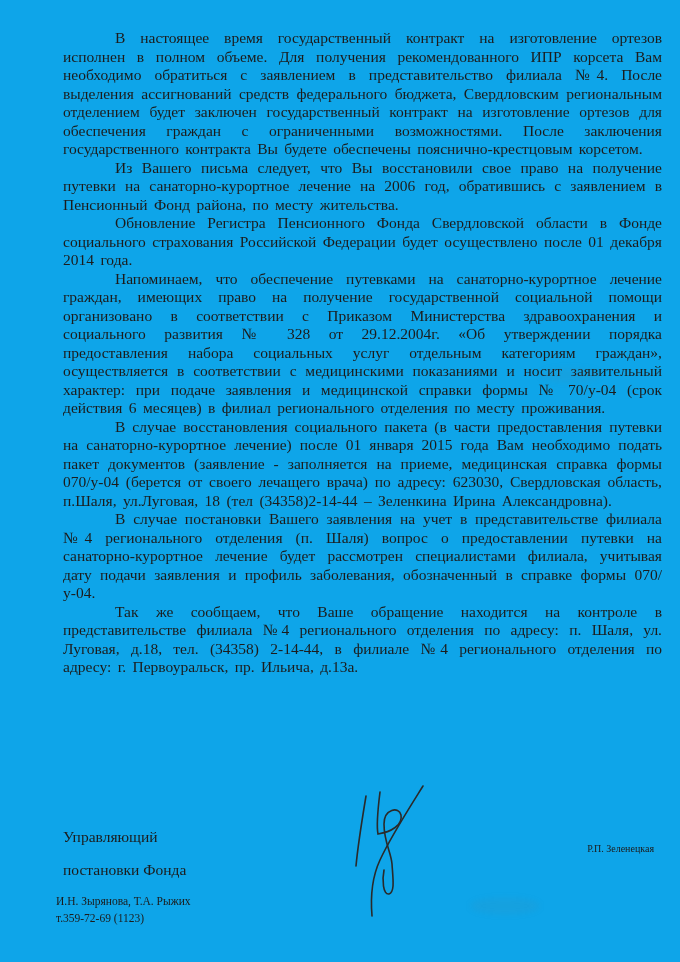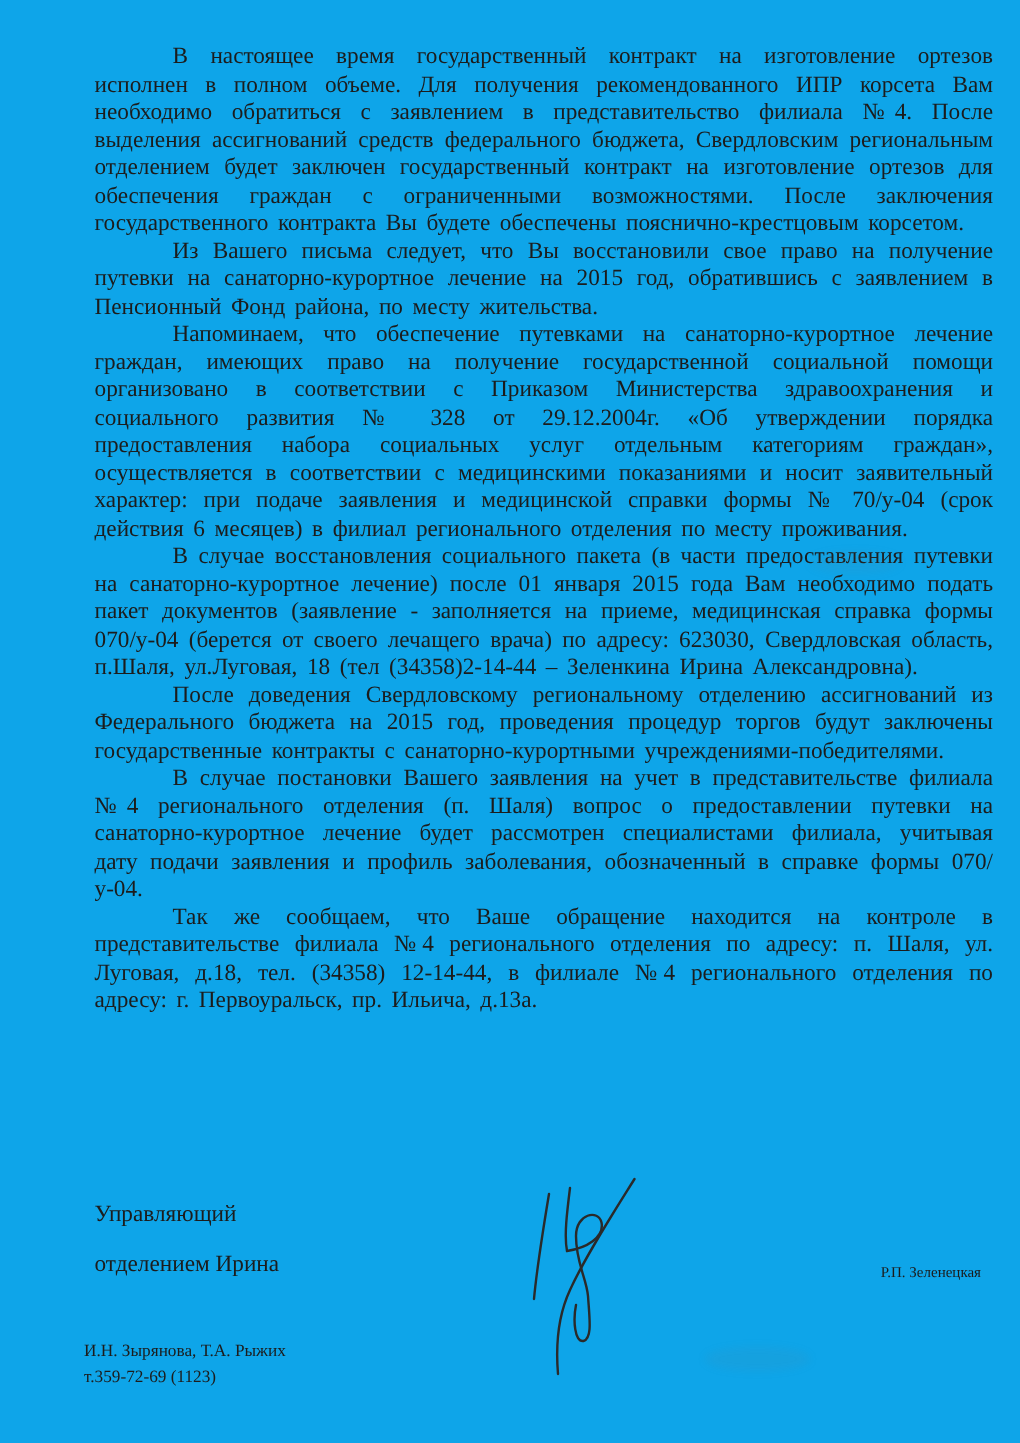--- a/index.html
+++ b/index.html
@@ -33,21 +33,21 @@
     text-align: justify;
     word-spacing: 2.5px;
   }
   .letter-body p {
     margin: 0;
     text-indent: 52px;
   }
   .sig-title {
     position: absolute;
     left: 63px;
-    top: 793px;
+    top: 820px;
     font-size: 15.5px;
     line-height: 33px;
     white-space: nowrap;
   }
   .sig-name {
     position: absolute;
     right: 26px;
     top: 843px;
     font-size: 10px;
     white-space: nowrap;
@@ -74,31 +74,31 @@
     white-space: nowrap;
   }
 </style>
 </head>
 <body>
 
 <div class="page">
 
   <div class="letter-body">
     <p>В настоящее время государственный контракт на изготовление ортезов исполнен в полном объеме. Для получения рекомендованного ИПР корсета Вам необходимо обратиться с заявлением в представительство филиала №4. После выделения ассигнований средств федерального бюджета, Свердловским региональным отделением будет заключен государственный контракт на изготовление ортезов для обеспечения граждан с ограниченными возможностями. После заключения государственного контракта Вы будете обеспечены пояснично-крестцовым корсетом.</p>
-    <p>Из Вашего письма следует, что Вы восстановили свое право на получение путевки на санаторно-курортное лечение на 2015 год, обратившись с заявлением в Пенсионный Фонд района, по месту жительства.</p>
+    <p>Из Вашего письма следует, что Вы восстановили свое право на получение путевки на санаторно-курортное лечение на 2006 год, обратившись с заявлением в Пенсионный Фонд района, по месту жительства.</p>
+    <p>Обновление Регистра Пенсионного Фонда Свердловской области в Фонде социального страхования Российской Федерации будет осуществлено после 01 декабря 2014 года.</p>
     <p>Напоминаем, что обеспечение путевками на санаторно-курортное лечение граждан, имеющих право на получение государственной социальной помощи организовано в соответствии с Приказом Министерства здравоохранения и социального развития № 328 от 29.12.2004г. «Об утверждении порядка предоставления набора социальных услуг отдельным категориям граждан», осуществляется в соответствии с медицинскими показаниями и носит заявительный характер: при подаче заявления и медицинской справки формы № 70/у-04 (срок действия 6 месяцев) в филиал регионального отделения по месту проживания.</p>
     <p>В случае восстановления социального пакета (в части предоставления путевки на санаторно-курортное лечение) после 01 января 2015 года Вам необходимо подать пакет документов (заявление - заполняется на приеме, медицинская справка формы 070/у-04 (берется от своего лечащего врача) по адресу: 623030, Свердловская область, п.Шаля, ул.Луговая, 18 (тел (34358)2-14-44 – Зеленкина Ирина Александровна).</p>
-    <p>После доведения Свердловскому региональному отделению ассигнований из Федерального бюджета на 2015 год, проведения процедур торгов будут заключены государственные контракты с санаторно-курортными учреждениями-победителями.</p>
     <p>В случае постановки Вашего заявления на учет в представительстве филиала №4 регионального отделения (п. Шаля) вопрос о предоставлении путевки на санаторно-курортное лечение будет рассмотрен специалистами филиала, учитывая дату подачи заявления и профиль заболевания, обозначенный в справке формы 070/у-04.</p>
-    <p>Так же сообщаем, что Ваше обращение находится на контроле в представительстве филиала №4 регионального отделения по адресу: п. Шаля, ул. Луговая, д.18, тел. (34358) 12-14-44, в филиале №4 регионального отделения по адресу: г. Первоуральск, пр. Ильича, д.13а.</p>
+    <p>Так же сообщаем, что Ваше обращение находится на контроле в представительстве филиала №4 регионального отделения по адресу: п. Шаля, ул. Луговая, д.18, тел. (34358) 2-14-44, в филиале №4 регионального отделения по адресу: г. Первоуральск, пр. Ильича, д.13а.</p>
   </div>
 
   <div class="sig-title">
     <div>Управляющий</div>
-    <div>отделением Ирина</div>
+    <div>постановки Фонда</div>
   </div>
 
   <svg class="signature-svg" viewBox="0 0 110 138" xmlns="http://www.w3.org/2000/svg">
     <path d="M95,4 C80,28 62,56 52,78 C45,93 42,110 44,134"></path>
     <path d="M38,14 C34,38 30,62 28,84"></path>
     <path d="M52,10 C50,26 48,42 50,52 C63,50 75,43 73,33 C71,24 56,27 56,42 C56,60 63,70 64,82 C65,97 67,110 61,112 C55,113 54,98 56,88"></path>
   </svg>
 
   <div class="sig-name">Р.П. Зеленецкая</div>
 

